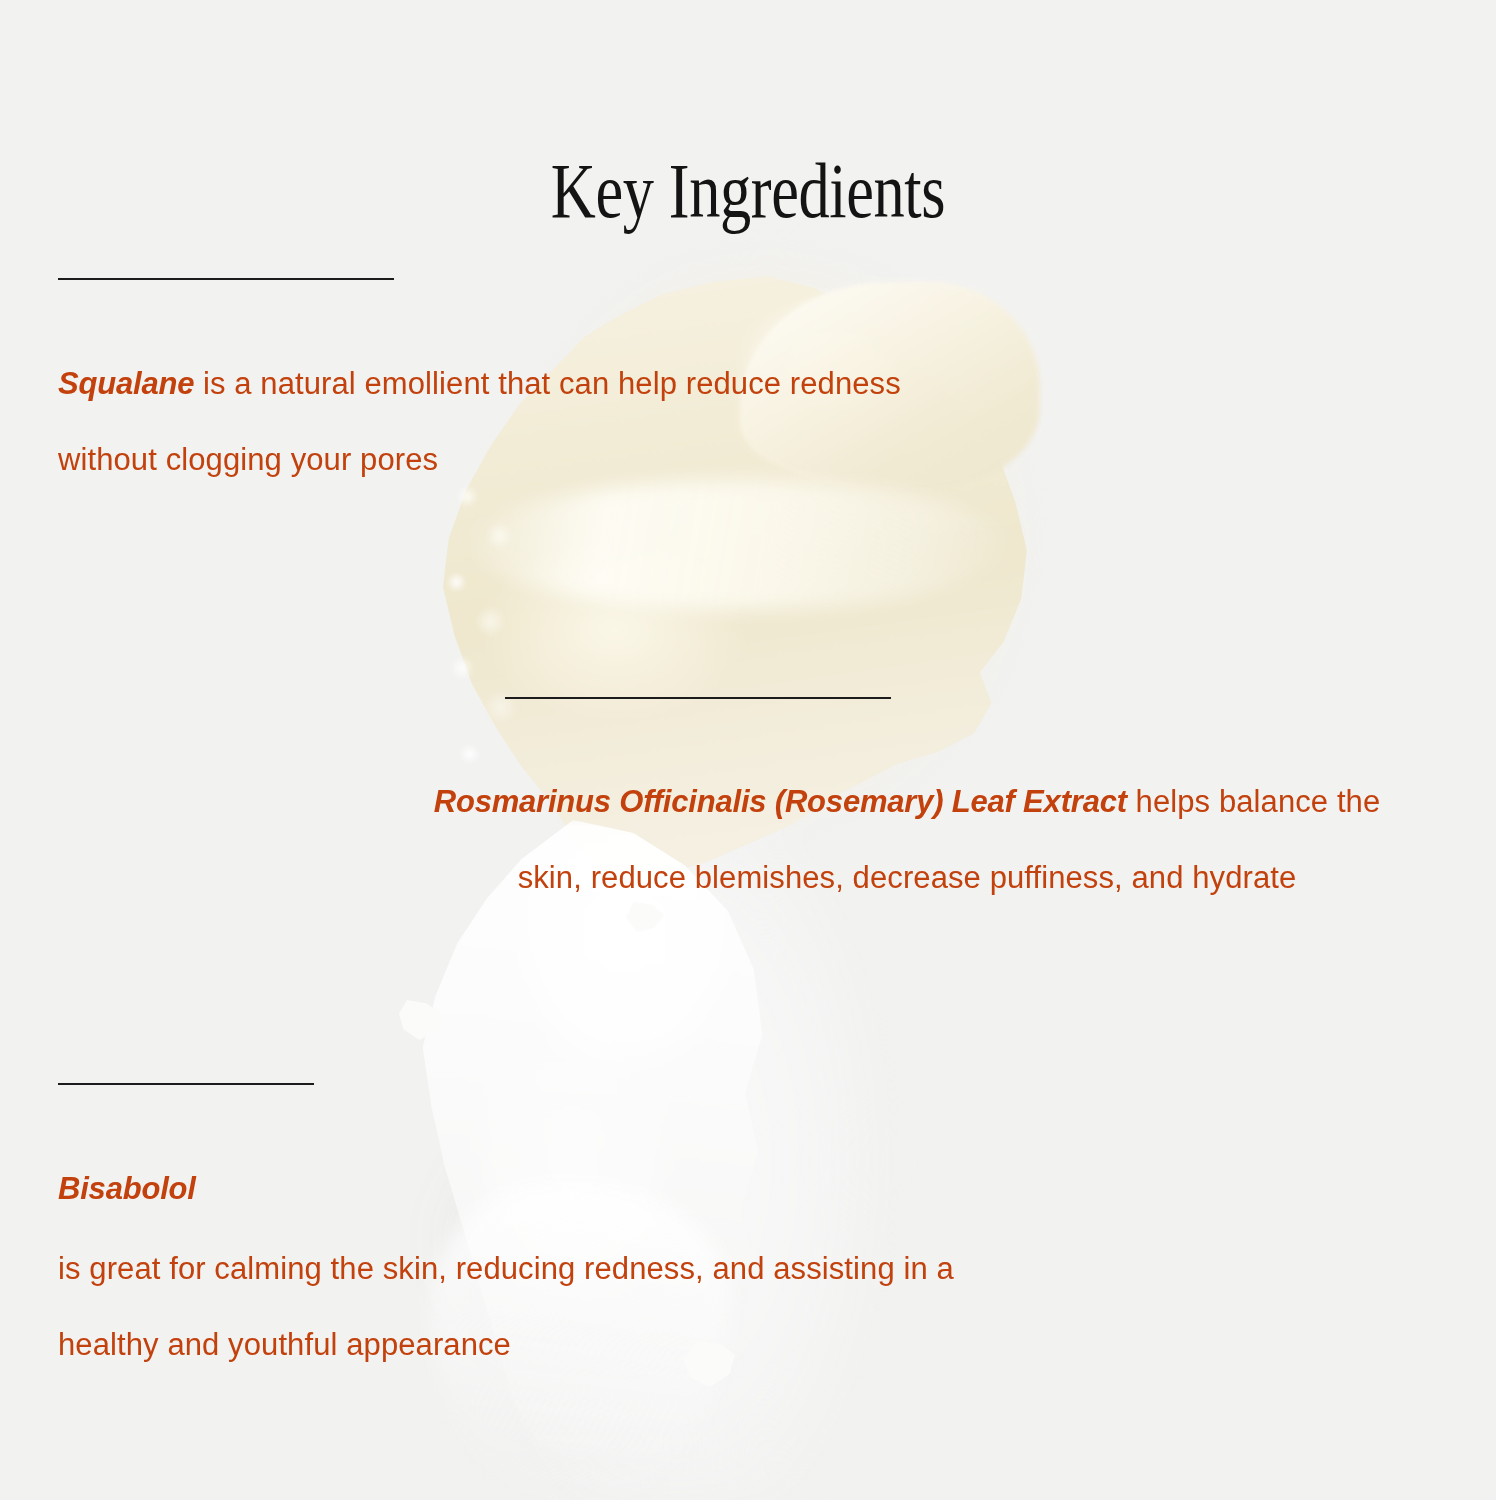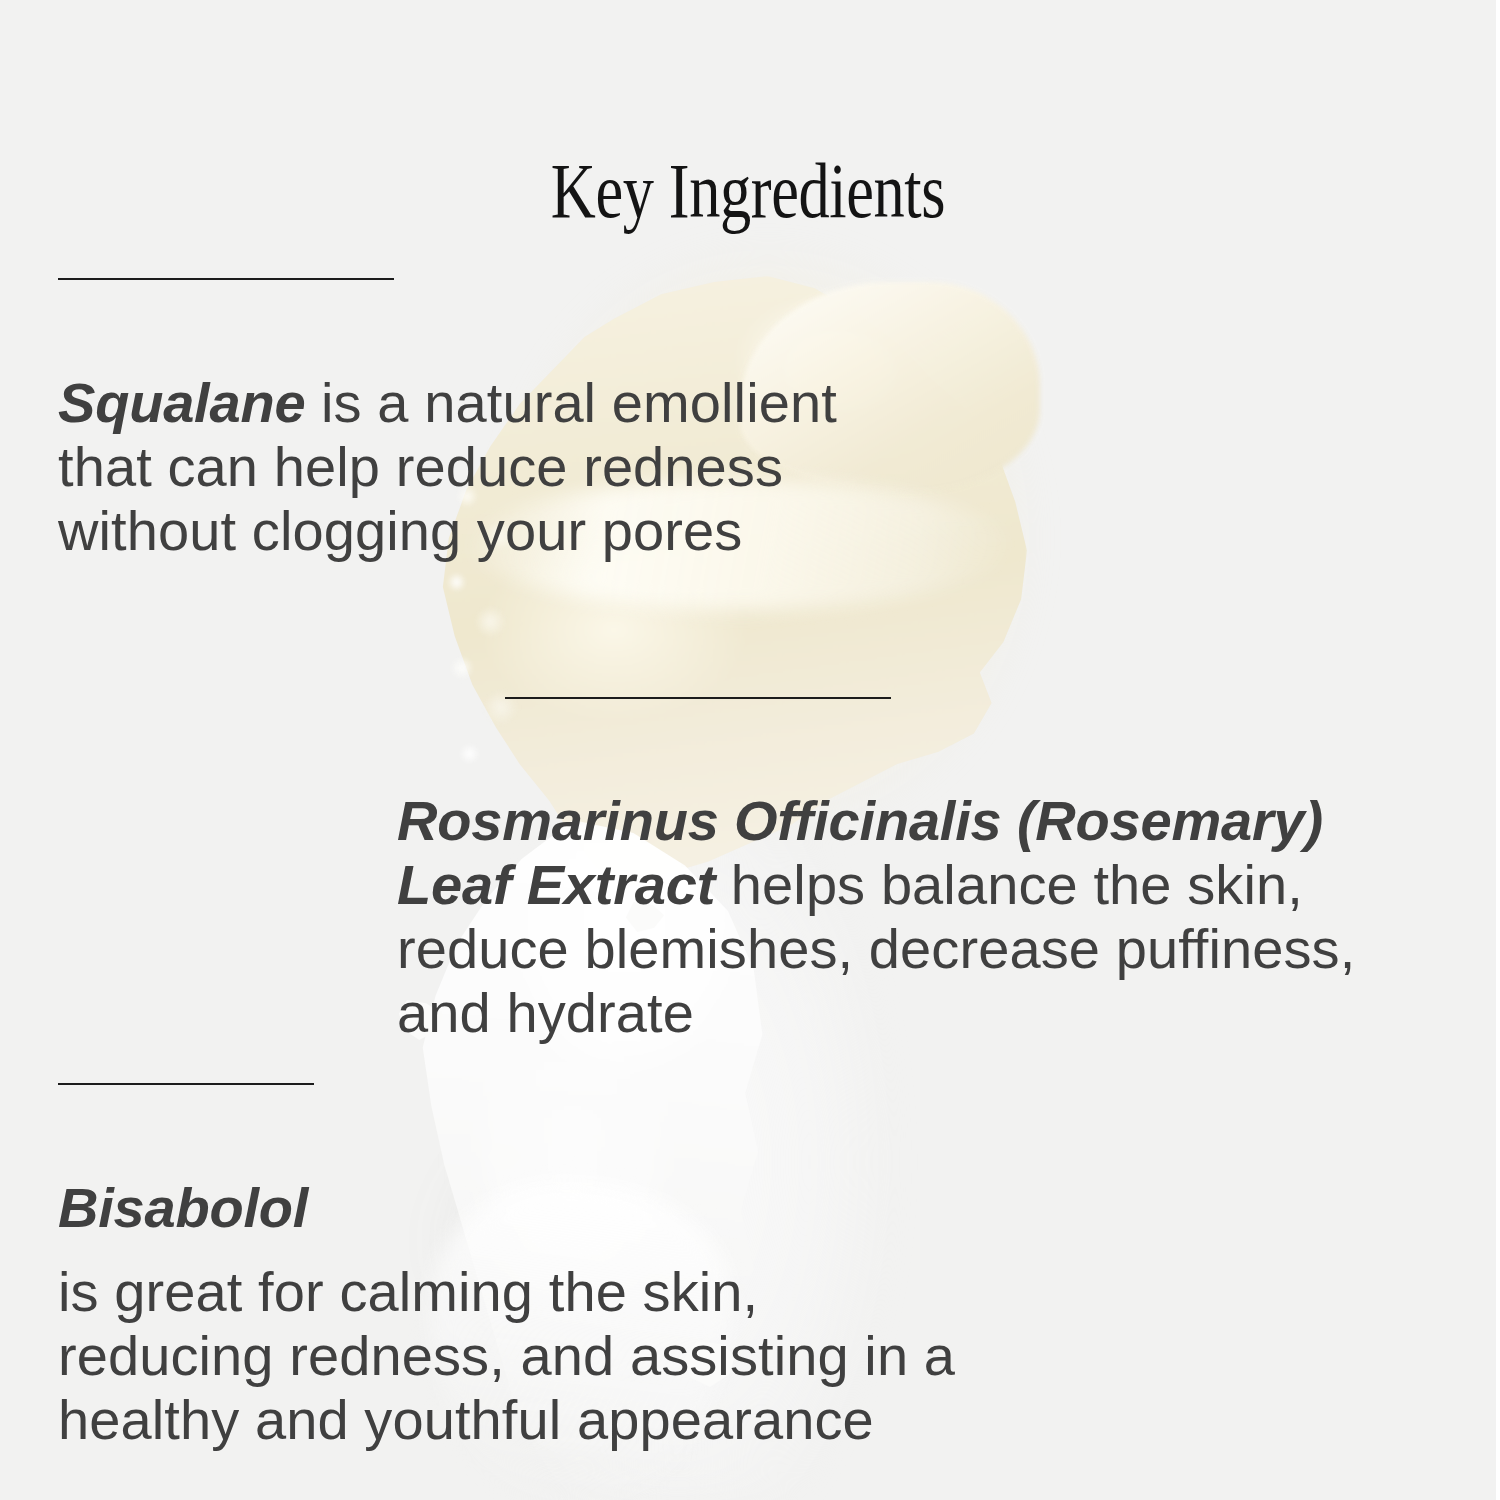--- a/index.html
+++ b/index.html
@@ -198,39 +198,39 @@
     position: absolute;
     height: 0;
     border-top: 2px solid #1c1c1c;
   }
   .rule.r1 { left: 58px;  top: 278px;  width: 336px; }
   .rule.r2 { left: 505px; top: 697px;  width: 386px; }
   .rule.r3 { left: 58px;  top: 1083px; width: 256px; }
 
   .block {
     position: absolute;
-    color: #404040;
-    font-size: 56px;
-    line-height: 64px;
+    color: #c2410c;
+    font-size: 31px;
+    line-height: 76px;
     font-weight: 300;
     letter-spacing: 0.1px;
   }
   .block .name {
     font-weight: 700;
     font-style: italic;
     letter-spacing: -0.2px;
   }
 
   .block.b1 { left: 58px;  top: 315px;  width: 880px; text-align: left;  }
-  .block.b2 { right: 99px; top: 733px;  width: 1000px; text-align: left; }
+  .block.b2 { right: 89px; top: 733px;  width: 1000px; text-align: center; }
   .block.b3 { left: 58px;  top: 1120px; width: 900px; text-align: left;  }
 
   .block.b3 .name-line {
     display: block;
-    margin-bottom: 20px;
+    margin-bottom: 4px;
   }
 </style>
 </head>
 <body>
 
 <div id="page">
 
   <div class="photo-layer">
     <div class="ambient"></div>
     <div class="butter-mass"></div>

